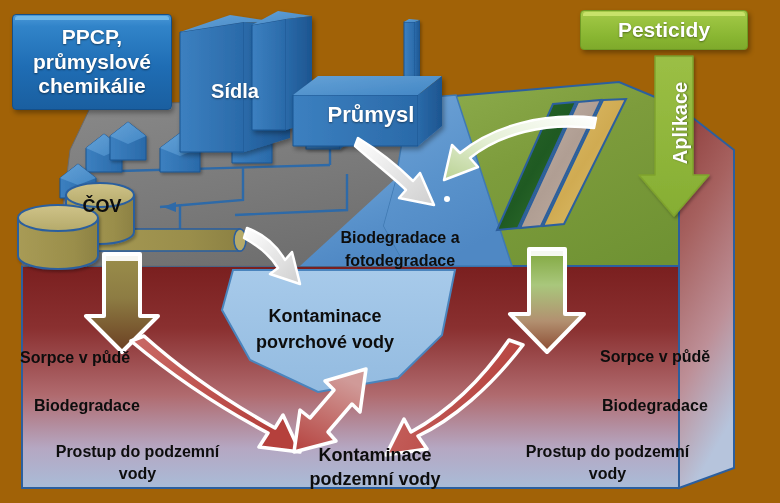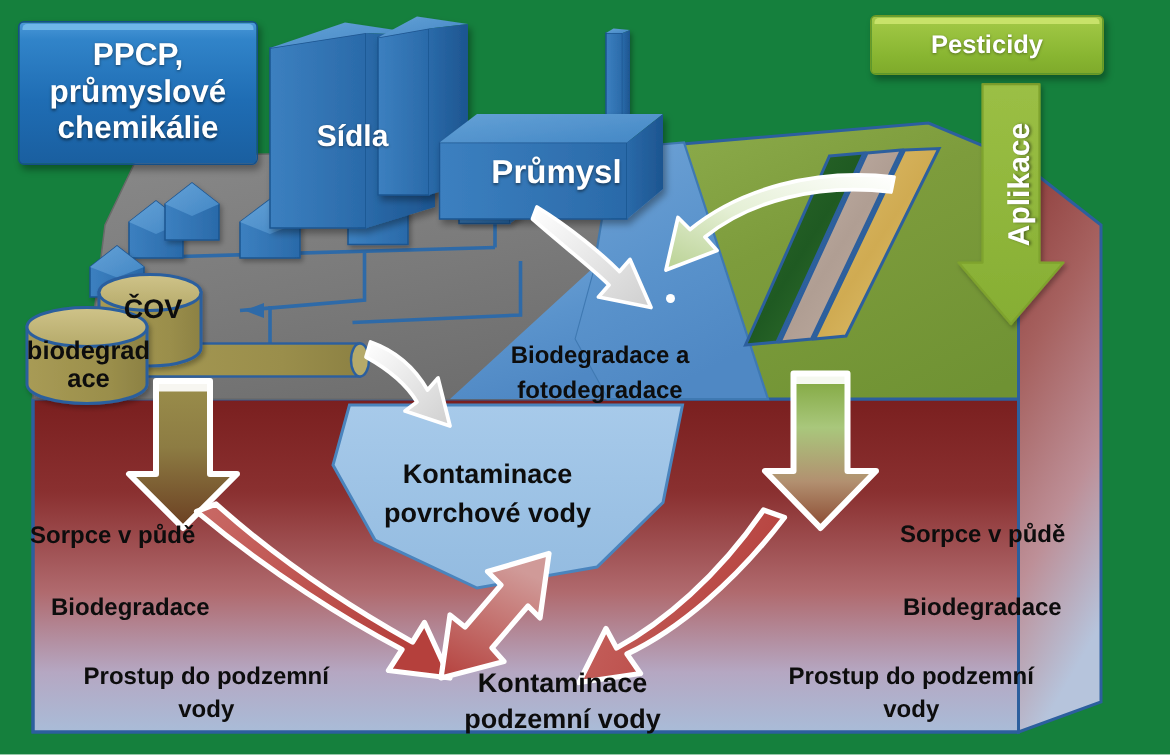--- a/index.html
+++ b/index.html
@@ -9,21 +9,21 @@
     background: #ffffff;
   }
   body {
     font-family: "Liberation Sans", sans-serif;
   }
   #stage {
     position: relative;
     width: 780px;
     height: 503px;
     overflow: hidden;
-    background: #15803d;
+    background: #a16207;
   }
   #scene {
     position: absolute;
     inset: 0;
     width: 780px;
     height: 503px;
   }
   .lbl {
     position: absolute;
     font-weight: bold;
@@ -65,22 +65,22 @@
   }
   #ppcp-box::before {
     content: "";
     position: absolute;
     left: 2px; right: 2px; top: 1px; height: 4px;
     background: #6fb7e8;
     border-radius: 3px 3px 0 0;
   }
   #pest-box {
     left: 580px; top: 10px;
-    width: 156px; height: 40px;
-    font-size: 17px;
+    width: 168px; height: 40px;
+    font-size: 21px;
     background: linear-gradient(180deg, #a6c94b 0%, #9cc441 20%, #88b531 70%, #7faa2b 100%);
     border: 1px solid #6f9a24;
     text-shadow: 0 1px 2px rgba(0,0,0,.4);
   }
   #pest-box::before {
     content: "";
     position: absolute;
     left: 2px; right: 2px; top: 1px; height: 4px;
     background: #c8e26a;
     border-radius: 3px 3px 0 0;
@@ -374,22 +374,20 @@
 chemikálie</div>
 
   <div class="callout" id="pest-box">Pesticidy</div>
 
   <div class="lbl white ctr" style="left:180px; top:80px; width:110px; font-size:20px;">Sídla</div>
 
   <div class="lbl white ctr" style="left:311px; top:103px; width:120px; font-size:22px;">Průmysl</div>
 
   <div class="lbl dark ctr" style="left:68px; top:196px; width:68px; font-size:18px;">ČOV</div>
 
-  <div class="lbl dark ctr" style="left:16px; top:224px; width:86px; font-size:17px;">biodegrad
-ace</div>
 
   <div id="aplikace-label">Aplikace</div>
 
   <div class="lbl dark ctr" style="left:300px; top:226px; width:200px; font-size:16px; line-height:1.45;">Biodegradace a
 fotodegradace</div>
 
   <div class="lbl dark ctr" style="left:225px; top:303px; width:200px; font-size:18px; line-height:1.45;">Kontaminace
 povrchové vody</div>
 
   <div class="lbl dark ctr" style="left:280px; top:443px; width:190px; font-size:18px; line-height:1.35;">Kontaminace

